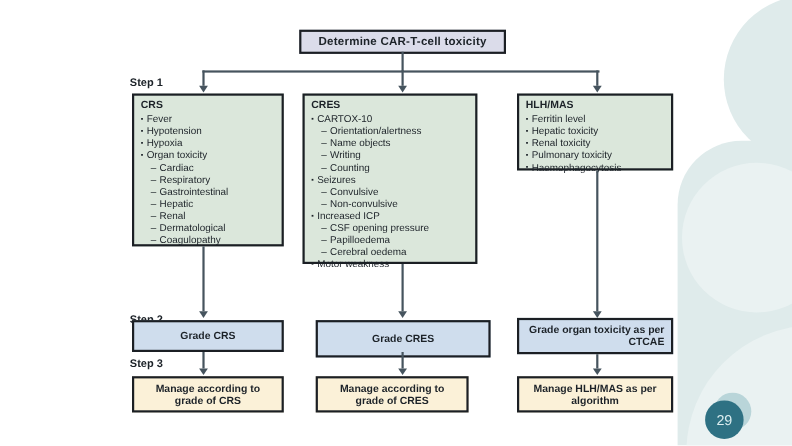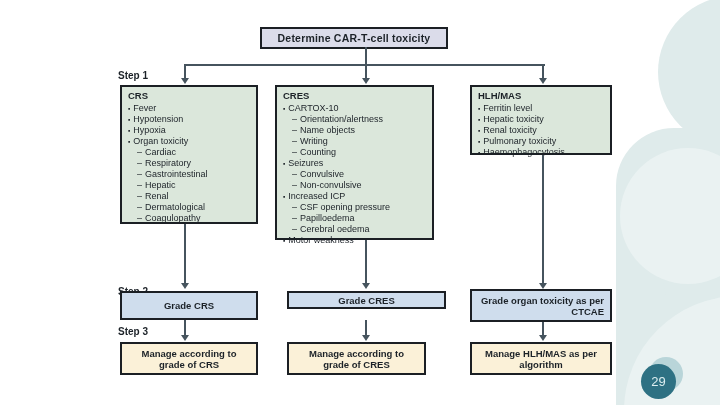--- a/index.html
+++ b/index.html
@@ -10,41 +10,41 @@
   
   .deco{position:absolute;border-radius:50%;}
   .deco-head{left:658px;top:-4px;width:152px;height:152px;background:var(--decoration);}
   .deco-body{left:616px;top:128px;width:220px;height:300px;border-radius:58px 0 0 0;background:var(--decoration);}
   .deco-light1{left:620px;top:148px;width:136px;height:136px;background:var(--decoration-light);}
   .deco-light2{left:624px;top:296px;width:230px;height:230px;background:var(--decoration-light);}
   .deco-dark1{left:662px;top:196px;width:150px;height:150px;background:var(--decoration);}
   
   .box{position:absolute;border:2px solid var(--box-border);box-sizing:border-box;}
   .title-box{
-    left:260px;top:27px;width:188px;height:22px;background:var(--title-box-fill);
+    left:272px;top:27px;width:188px;height:22px;background:var(--title-box-fill);
     display:flex;align-items:center;justify-content:center;
     font-size:10.5px;font-weight:bold;letter-spacing:.2px;
   }
   .assess{background:var(--assessment-box-fill);padding:3px 5px 2px 6px;font-size:9px;line-height:11px;}
   .assess .hdr{font-weight:bold;font-size:9.5px;margin-bottom:2px;}
   .assess .item{display:flex;gap:3px;}
   .assess .item.lv2{padding-left:9px;}
   .assess .marker{flex:0 0 auto;}
   .assess .item.lv1 .marker{font-size:6.5px;line-height:11px;}
   .box-crs{left:120px;top:85px;width:138px;height:139px;}
   .box-cres{left:275px;top:85px;width:159px;height:155px;}
   .box-hlh{left:470px;top:85px;width:142px;height:70px;}
   .grade,.manage{
     display:flex;align-items:center;justify-content:center;text-align:center;
     font-size:9.5px;font-weight:bold;line-height:11px;padding:1px 6px;
   }
   .grade{background:var(--grade-box-fill);}
   .manage{background:var(--manage-box-fill);}
   .g1{left:120px;top:291px;width:138px;height:29px;}
-  .g2{left:287px;top:291px;width:159px;height:18px;}
+  .g2{left:287px;top:291px;width:159px;height:34px;}
   .g3{left:470px;top:289px;width:142px;height:33px;text-align:right;}
   .m1{left:120px;top:342px;width:138px;height:33px;}
   .m2{left:287px;top:342px;width:139px;height:33px;}
   .m3{left:470px;top:342px;width:142px;height:33px;}
   .step-label{position:absolute;left:118px;font-size:10px;font-weight:bold;}
   .sl1{top:70px;} .sl2{top:286px;} .sl3{top:326px;text-align:right;}
   
   .hline,.vline{position:absolute;background:var(--arrow);}
   .varrow{position:absolute;width:2px;background:var(--arrow);}
   .varrow::after{

